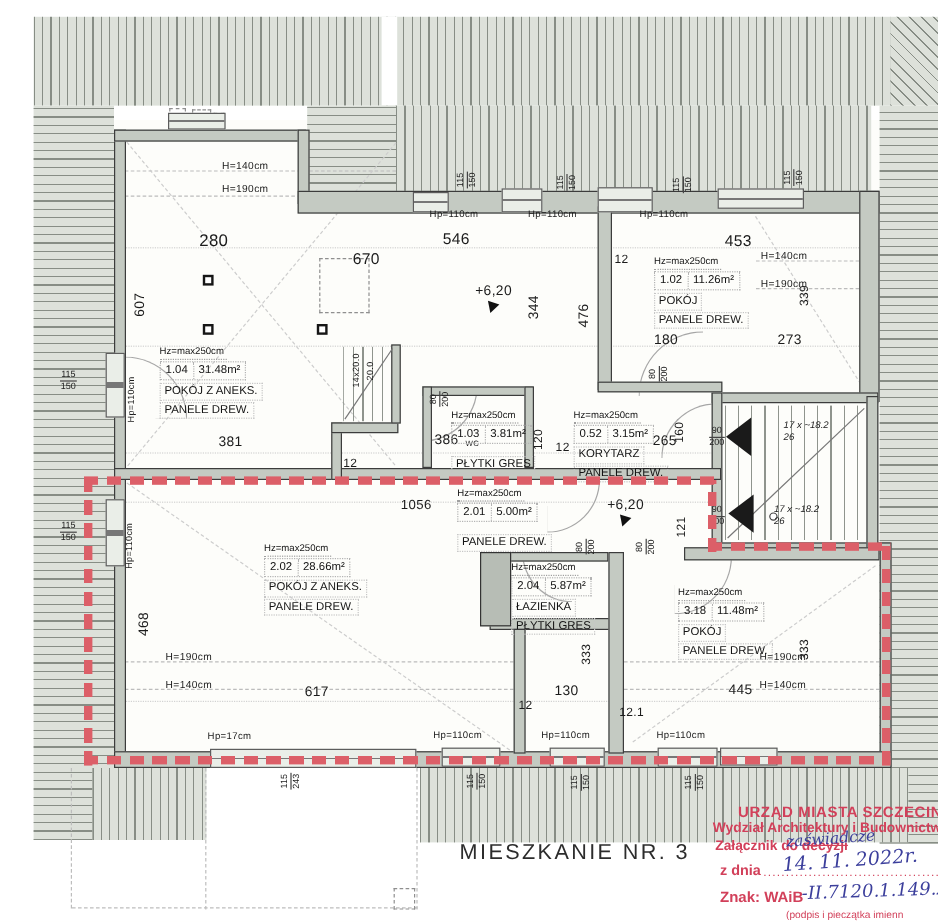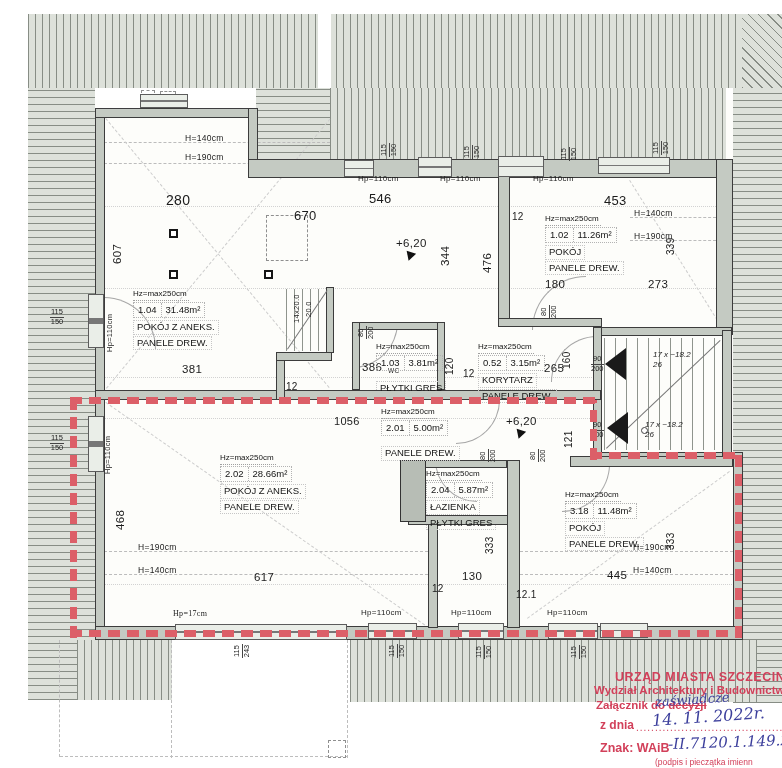--- a/index.html
+++ b/index.html
@@ -174,21 +174,21 @@
       <span class="dim" style="left: 185px; top: 153px; font-size: 8.5px; z-index: 10;">H=190cm</span>
       <span class="dim" style="left: 634px; top: 209px; font-size: 8.5px; z-index: 10;">H=140cm</span>
       <span class="dim" style="left: 634px; top: 232px; font-size: 8.5px; z-index: 10;">H=190cm</span>
       <span class="dim" style="left: 138px; top: 543px; font-size: 8.5px; z-index: 10;">H=190cm</span>
       <span class="dim" style="left: 138px; top: 566px; font-size: 8.5px; z-index: 10;">H=140cm</span>
       <span class="dim" style="left: 633px; top: 543px; font-size: 8.5px; z-index: 10;">H=190cm</span>
       <span class="dim" style="left: 633px; top: 566px; font-size: 8.5px; z-index: 10;">H=140cm</span>
       <span class="dim" style="left: 358px; top: 175px; font-size: 8px; z-index: 10;">Hp=110cm</span>
       <span class="dim" style="left: 440px; top: 175px; font-size: 8px; z-index: 10;">Hp=110cm</span>
       <span class="dim" style="left: 533px; top: 175px; font-size: 8px; z-index: 10;">Hp=110cm</span>
-      <span class="dim" style="left: 173px; top: 610px; font-size: 8px; z-index: 10; font-family: Liberation Serif, serif;">Hp=17cm</span>
+      <span class="dim" style="left: 173px; top: 610px; font-size: 8px; z-index: 10;">Hp=17cm</span>
       <span class="dim" style="left: 361px; top: 609px; font-size: 8px; z-index: 10;">Hp=110cm</span>
       <span class="dim" style="left: 451px; top: 609px; font-size: 8px; z-index: 10;">Hp=110cm</span>
       <span class="dim" style="left: 547px; top: 609px; font-size: 8px; z-index: 10;">Hp=110cm</span>
       <span class="dim rot" style="left: 112px; top: 264px; font-size: 11.5px; z-index: 10;">607</span>
       <span class="dim rot" style="left: 440px; top: 266px; font-size: 11.5px; z-index: 10;">344</span>
       <span class="dim rot" style="left: 482px; top: 273px; font-size: 11.5px; z-index: 10;">476</span>
       <span class="dim rot" style="left: 445px; top: 375px; font-size: 10px; z-index: 10;">120</span>
       <span class="dim rot" style="left: 562px; top: 369px; font-size: 10px; z-index: 10;">160</span>
       <span class="dim rot" style="left: 564px; top: 448px; font-size: 10px; z-index: 10;">121</span>
       <span class="dim rot" style="left: 115px; top: 530px; font-size: 11.5px; z-index: 10;">468</span>
@@ -298,20 +298,21 @@
       <div class="room" style="left: 426px; top: 468px; z-index: 11;"><div class="hz">Hz=max250cm</div><br><div class="nrow">
           <span class="num">2.04</span>
           <span>5.87m²</span>
         </div><br><div class="nm">ŁAZIENKA</div><br><div class="fl">PŁYTKI GRES</div></div>
       <div class="room" style="left: 565px; top: 489px; z-index: 11;"><div class="hz">Hz=max250cm</div><br><div class="nrow">
           <span class="num">3.18</span>
           <span>11.48m²</span>
         </div><br><div class="nm">POKÓJ</div><br><div class="fl">PANELE DREW.</div></div>
     </div>
 
+  <div id="title" style="left:383px;top:700px;">MIESZKANIE NR. 3</div>
 
   <div id="stamp">
     <div class="stampred" style="left:615px;top:670px;font-size:12.5px;font-weight:bold;letter-spacing:.5px;color:#d2405a;">URZĄD MIASTA SZCZECIN</div>
     <div class="stampred" style="left:594px;top:684px;font-size:11.5px;font-weight:bold;color:#d2405a;">Wydział Architektury i Budownictwa</div>
     <div class="stampred" style="left:596px;top:699px;font-size:11.5px;font-weight:bold;color:#d2405a;">
       <span>Załącznik do </span><span class="struck">decyzji</span>
     </div>
     <div class="hand" style="left:655px;top:692px;font-size:13px;color:#3c3f9c;transform:rotate(-4deg);">zaświadcze</div>
     <div class="stampred" style="left:600px;top:718px;font-size:12px;font-weight:bold;color:#d2405a;">z dnia</div>
     <div class="stampred" style="left:636px;top:722px;font-size:10px;color:#d2405a;letter-spacing:1px;">..........................................</div>

